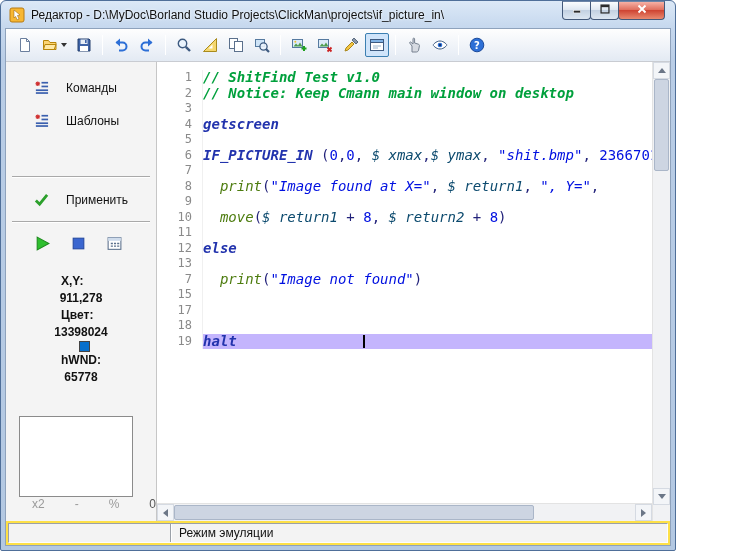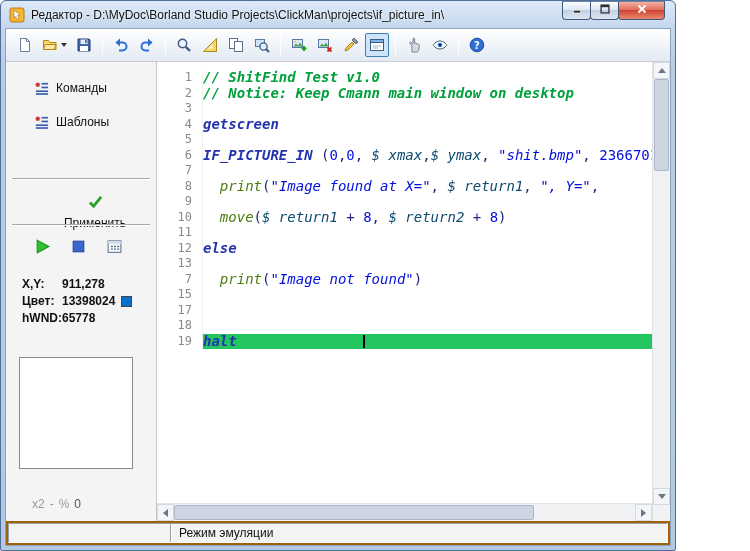--- a/index.html
+++ b/index.html
@@ -29,45 +29,45 @@
     background: transparent; border: 1px solid transparent; border-radius: 2px; padding: 0 2px; margin: 0 1px; }
   .tbtn.pressed { background: #cfe4fa; border-color: #3c7fb1; }
   .tbtn .ticon { width: 16px; height: 16px; display: block; }
   .tbtn .ticon svg { width: 16px; height: 16px; display: block; }
   .tsep { width: 1px; height: 20px; background: #b9bec6; border-right: 1px solid #fff; margin: 0 5px; }
   .drop { width: 0; height: 0; border-left: 3.5px solid transparent; border-right: 3.5px solid transparent; border-top: 4px solid #333; margin-left: 3px; }
 
   .content { flex: 1; display: flex; min-height: 0; }
 
   .sidepanel { flex: 0 0 150px; background: #f4f4f4; padding: 16px 0 10px 0; display: flex; flex-direction: column; font-size: 12px; color: #111; }
-  .sideitem { display: flex; align-items: center; gap: 7px; padding: 2px 0 2px 28px; height: 20px; cursor: default; }
+  .sideitem { display: flex; align-items: center; gap: 17px; padding: 2px 0 2px 28px; height: 20px; cursor: default; }
   .sideitem .icon15 { width: 15px; height: 15px; flex: 0 0 15px; }
   .sideitem .icon15 svg { width: 15px; height: 15px; display: block; }
   .sep-h { height: 2px; border-top: 1px solid #a9a9a9; border-bottom: 1px solid #fff; margin: 0 6px; }
   .iconrow { display: flex; gap: 16px; padding-left: 28px; margin-top: 10px; }
   .iconrow .pbtn { width: 20px; height: 20px; background: transparent; border: none; padding: 0; }
   .iconrow .pbtn svg { width: 17px; height: 17px; display: block; }
   .infoblock { margin-top: 20px; }
-  .inforow { padding-left: 16px; font-weight: bold; font-size: 12px; line-height: 17px; display: flex; align-items: center; }
+  .inforow { padding-left: 0; font-weight: bold; font-size: 12px; line-height: 17px; display: flex; align-items: center; flex-direction: column; }
   .inforow .lbl { width: 40px; }
   .swatch { width: 11px; height: 11px; margin-left: 6px; border: 1px solid #444; display: inline-block; }
   .preview { width: 114px; height: 112px; background: #fff; border: 1px solid #8b8b8b; margin: 30px 0 0 13px; }
-  .zoomrow { margin-top: auto; display: flex; gap: 5px; padding-left: 26px; color: #9a9a9a; font-size: 12px; align-items: center; }
+  .zoomrow { margin-top: auto; display: flex; gap: 30px; padding-left: 26px; color: #9a9a9a; font-size: 12px; align-items: center; }
   .zoomrow .zval { color: #555; }
 
   .editor { flex: 1; display: flex; min-width: 0; background: #fff; border-left: 1px solid #c6c6c6; }
   .edmain { flex: 1; display: flex; flex-direction: column; min-width: 0; }
   .codearea { flex: 1; overflow: hidden; padding-top: 8px; }
   .crow { display: flex; height: 15.5px; }
   .gut { flex: 0 0 46px; text-align: right; padding-right: 10px; color: #8a8a8a;
     font: 12px/15.5px "DejaVu Sans Mono", monospace; position: relative; border-right: 1px solid #f0f0f0; }
   .gut.wrapg { text-align: left; padding-left: 3px; }
   .gut.wrapg svg { width: 12px; height: 12px; margin-top: 2px; }
   .cl { flex: 1; white-space: pre; font: 14px/15.5px "DejaVu Sans Mono", monospace; color: #1b1b6e; overflow: hidden; }
-  .hl .cl { background: #22c55e; }
+  .hl .cl { background: #c4b5fd; }
   .caret { display: inline-block; width: 2px; height: 13px; background: #000; vertical-align: -2px; }
   .cmt { color: #00a03c; font-style: italic; font-weight: bold; }
   .kw  { color: #2233ad; font-style: italic; font-weight: bold; }
   .fn  { color: #4d7c0f; font-style: italic; }
   .var { color: #0c4a6e; font-style: italic; }
   .str { color: #0010e0; font-style: italic; }
   .num { color: #0010e0; }
   .pln { color: #22227a; }
 
   .vscroll { flex: 0 0 17px; display: flex; flex-direction: column; background: #f1f2f4; border-left: 1px solid #e3e3e3; }
@@ -77,21 +77,21 @@
   .tri-down { width: 0; height: 0; border-left: 4px solid transparent; border-right: 4px solid transparent; border-top: 5px solid #6b7687; }
   .tri-left { width: 0; height: 0; border-top: 4px solid transparent; border-bottom: 4px solid transparent; border-right: 5px solid #6b7687; }
   .tri-right{ width: 0; height: 0; border-top: 4px solid transparent; border-bottom: 4px solid transparent; border-left: 5px solid #6b7687; }
   .thumbarea { flex: 1; position: relative; }
   .vthumb { position: absolute; top: 0; left: 1px; right: 1px; height: 92px; background: #cdd5e2; border: 1px solid #aab6c8; border-radius: 2px; }
   .corner { height: 16px; background: #f1f2f4; }
   .hscroll { flex: 0 0 17px; display: flex; background: #f1f2f4; border-top: 1px solid #e3e3e3; }
   .hthumbarea { flex: 1; position: relative; }
   .hthumb { position: absolute; left: 0; top: 1px; bottom: 1px; width: 78%; background: #cdd5e2; border: 1px solid #aab6c8; border-radius: 2px; }
 
-  .statusbar { flex: 0 0 24px; background: #a16207; padding: 2px; display: flex; }
+  .statusbar { flex: 0 0 24px; background: #fde047; padding: 2px; display: flex; }
   .spanel { flex: 1; display: flex; align-items: center; border: 1px solid; border-color: #9aa0a8 #fdfdfd #fdfdfd #9aa0a8; background: #f3f3f3; font-size: 12px; }
   .scell-left { flex: 0 0 162px; height: 100%; border-right: 1px solid #9aa0a8; box-shadow: 1px 0 0 #fff; }
   .scell-text { padding-left: 8px; color: #111; }
 </style>
 </head>
 <body>
 
 <div class="window">
   <div class="titlebar">
     <span class="icon16"><svg viewBox="0 0 16 16">
@@ -288,21 +288,21 @@
                 <rect x="8" y="6" width="7" height="1.8" fill="#3a5fae"></rect>
                 <rect x="2" y="10" width="13" height="1.8" fill="#3a5fae"></rect>
                 <rect x="2" y="13" width="13" height="1.8" fill="#3a5fae"></rect>
               </svg>
             </span>
           <span>Шаблоны</span>
         </div>
 
         <div class="sep-h" style="margin-top:46px;"></div>
 
-        <div class="sideitem" style="margin-top:12px;flex-direction:column;">
+        <div class="sideitem" style="margin-top:12px;">
           <span class="icon15">
               <svg viewBox="0 0 16 16">
                 <path d="M2 9l4 4L14 3" fill="none" stroke="#2ca02c" stroke-width="3"></path>
               </svg>
             </span>
           <span>Применить</span>
         </div>
 
         <div class="sep-h" style="margin-top:12px;"></div>
 

